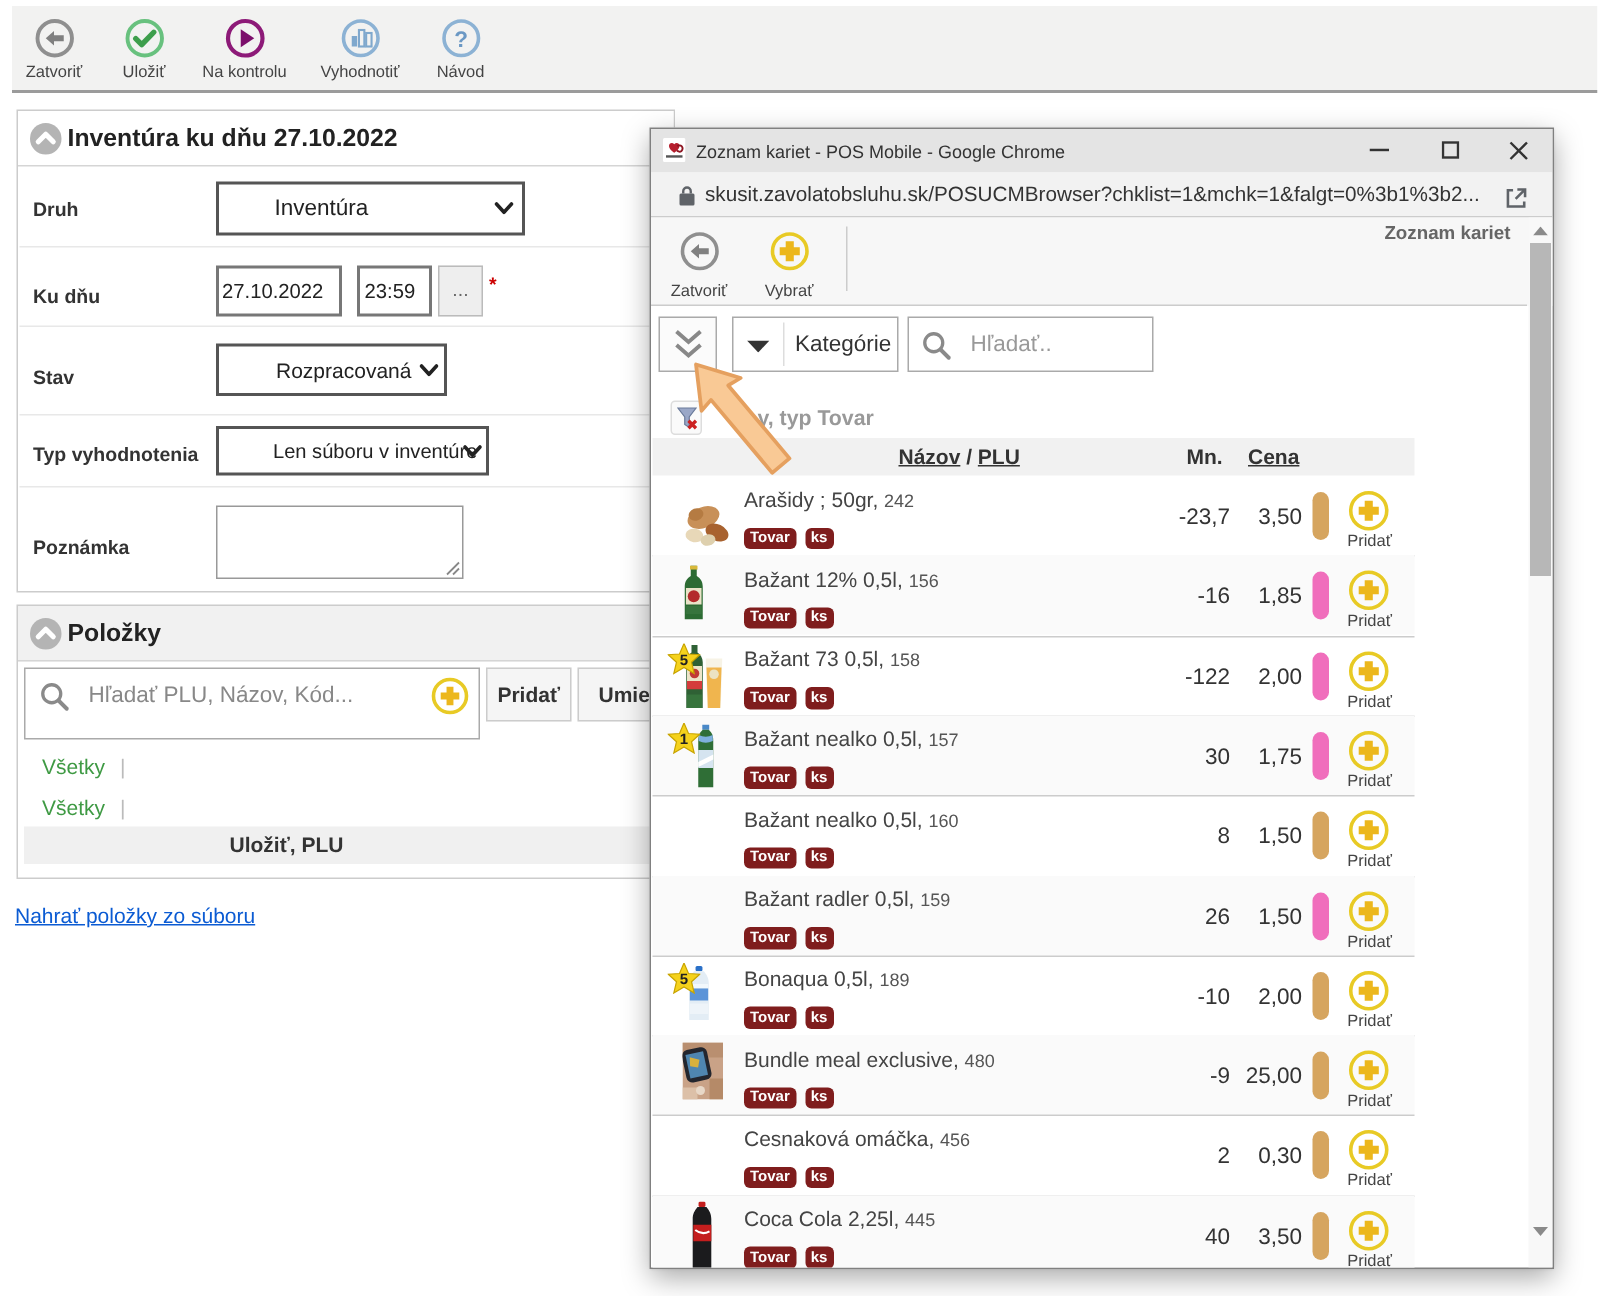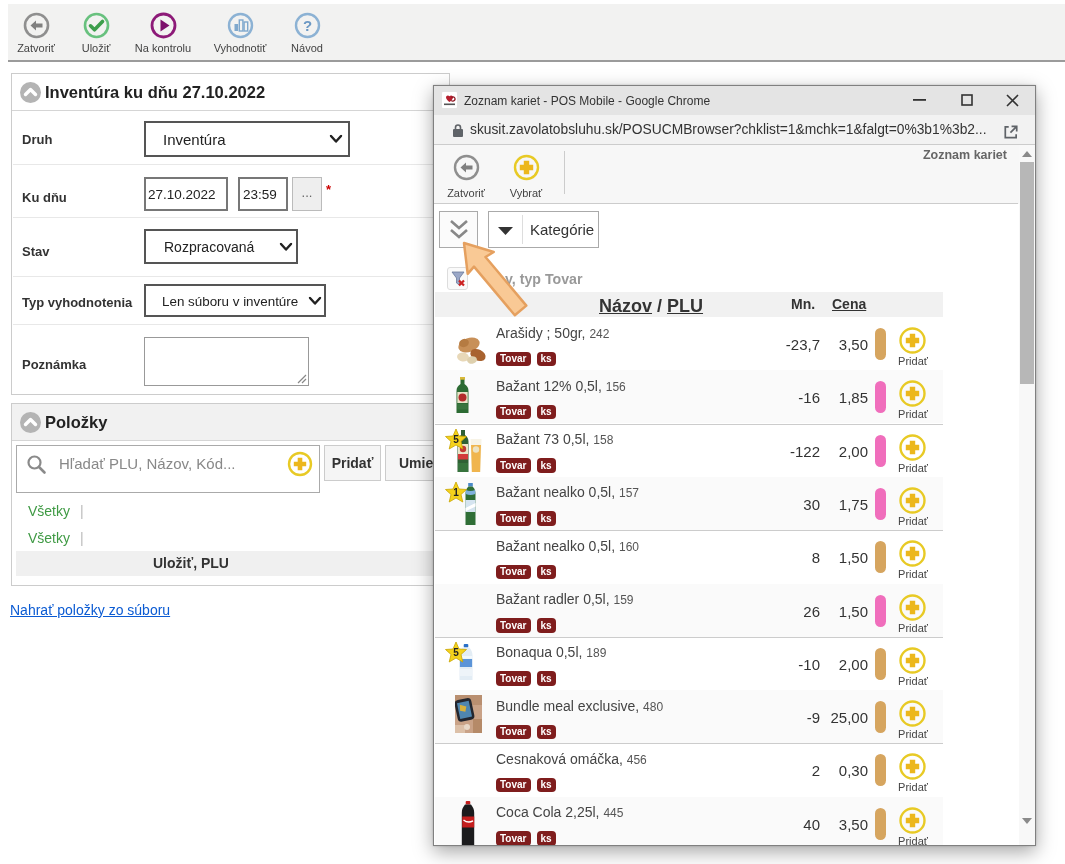--- a/index.html
+++ b/index.html
@@ -17,21 +17,21 @@
 .panel { border:1px solid #ccc; background:#fff; }
 #panel1 { left:11px; top:73px; width:439px; height:322px; }
 #panel2 { left:11px; top:403px; width:439px; height:183px; }
 .phead { position:absolute; left:0; top:0; width:100%; height:37px; border-bottom:1px solid #d5d5d5; }
 .phead .circ { position:absolute; left:8px; top:8px; width:21px; height:21px; border-radius:50%; background:#b4b4b4; }
 .phead .circ svg { position:absolute; left:0; top:0; }
 .phead .ptitle { position:absolute; left:33px; top:9px; font-size:16.5px; font-weight:bold; color:#222; }
 .sep { position:absolute; left:1px; width:437px; height:1px; background:#e8e8e8; }
 .flabel { position:absolute; left:10px; font-size:13px; font-weight:bold; color:#333; }
 .selbox { position:absolute; border:2px solid #555; background:#fff; font-size:15px; color:#222; }
-.selbox .stext { position:absolute; top:50%; transform:translateY(-50%); white-space:nowrap; }
+.selbox .stext { position:absolute; top:50%; transform:translateY(-50%); white-space:nowrap;margin-left:20px; }
 .selbox svg.chev { position:absolute; right:8px; top:50%; transform:translateY(-50%); }
 .inputbox { position:absolute; border:2px solid #777; background:#fff; font-size:13.5px; color:#222; }
 .inputbox span { position:absolute; left:4px; top:50%; transform:translateY(-50%); white-space:nowrap; }
 
 
 #popup { left:433px; top:85px; width:603px; height:761px; background:#fff; border:1px solid #808080; overflow:hidden; box-shadow:0 6px 18px rgba(0,0,0,0.35), 0 0 2px rgba(0,0,0,0.2); }
 #ptitle { position:absolute; left:0; top:0; width:100%; height:29px; background:#e4e4e4; }
 #purl { position:absolute; left:0; top:29px; width:100%; height:30px; background:#f2f2f2; border-bottom:1px solid #ccc; }
 #ptool { position:absolute; left:0; top:59px; width:100%; height:59px; background:#f7f7f7; }
 #ptool .bord { position:absolute; left:0; bottom:0; width:584px; height:1px; background:#ccc; }
@@ -241,31 +241,38 @@
       <path d="M2 11 L10 18 L18 11" fill="none" stroke="#888" stroke-width="2.6"></path>
     </svg>
   </div>
   <div class="abs" style="left:54px; top:125px; width:111px; height:37px; border:1px solid #aaa; background:#fff;">
     <svg style="position:absolute; left:9px; top:15px;" width="15" height="8" viewBox="0 0 15 8">
           <path d="M0 0 H15 L7.5 8 Z" fill="#333"></path>
         </svg>
     <div style="position:absolute; left:33px; top:3px; width:1px; height:29px; background:#ddd;"></div>
     <span style="position:absolute; left:41px; top:9px; font-size:15px; color:#333;">Kategórie</span>
   </div>
+  <div class="abs" style="left:171px; top:125px; width:164px; height:37px; border:1px solid #aaa; background:#fff;">
+    <svg style="position:absolute; left:8px; top:8px;" width="21" height="21" viewBox="0 0 21 21">
+      <circle cx="8.5" cy="8.5" r="6" fill="none" stroke="#8a8a8a" stroke-width="2.2"></circle>
+      <line x1="13" y1="13" x2="18.5" y2="18.5" stroke="#8a8a8a" stroke-width="2.6" stroke-linecap="round"></line>
+    </svg>
+    <span style="position:absolute; left:41px; top:9px; font-size:15px; color:#999;">Hľadať..</span>
+  </div>
 
   <div class="abs" style="left:13px; top:181px; width:21px; height:23px; border:1px solid #ddd; border-radius:3px; background:#fafafa;">
     <svg style="position:absolute; left:3px; top:3px;" width="15" height="16" viewBox="0 0 15 16">
       <path d="M1 1 H13 L8.5 7 V14 L5.5 12 V7 Z" fill="#9aa7c7" stroke="#6a7a9a" stroke-width="0.8"></path>
       <path d="M8 9.5 L13 14.5 M13 9.5 L8 14.5" stroke="#cc2222" stroke-width="2.2"></path>
     </svg>
   </div>
   <div class="abs" style="left:71px; top:185px; font-size:14.2px; font-weight:bold; color:#999; white-space:nowrap;">y, typ Tovar</div>
 
   <div class="abs" style="left:1px; top:206px; width:508px; height:25px; background:#f1f1f1;">
-    <span style="position:absolute; left:164px; top:4px; font-size:18px; font-weight:bold; color:#333;"><u>Názov</u> / <u>PLU</u></span>
+    <span style="position:absolute; left:164px; top:4px; font-size:14px; font-weight:bold; color:#333;"><u>Názov</u> / <u>PLU</u></span>
     <span style="position:absolute; left:356px; top:4px; font-size:14px; font-weight:bold; color:#333;">Mn.</span>
     <span style="position:absolute; left:397px; top:4px; font-size:14px; font-weight:bold; color:#333;"><u>Cena</u></span>
   </div>
 
   <div id="rows">
         <div class="prow" style="top:231.0px;">
           <svg class="pimg" style="left:20px; top:18px;" width="34" height="31" viewBox="0 0 34 31">
    <ellipse cx="14" cy="10" rx="11" ry="7" transform="rotate(-20 14 10)" fill="#c89058"></ellipse>
    <ellipse cx="9" cy="8" rx="5" ry="4" transform="rotate(-20 9 8)" fill="#b57b42"></ellipse>
    <ellipse cx="23" cy="20" rx="8" ry="5.5" transform="rotate(25 23 20)" fill="#a8622f"></ellipse>

